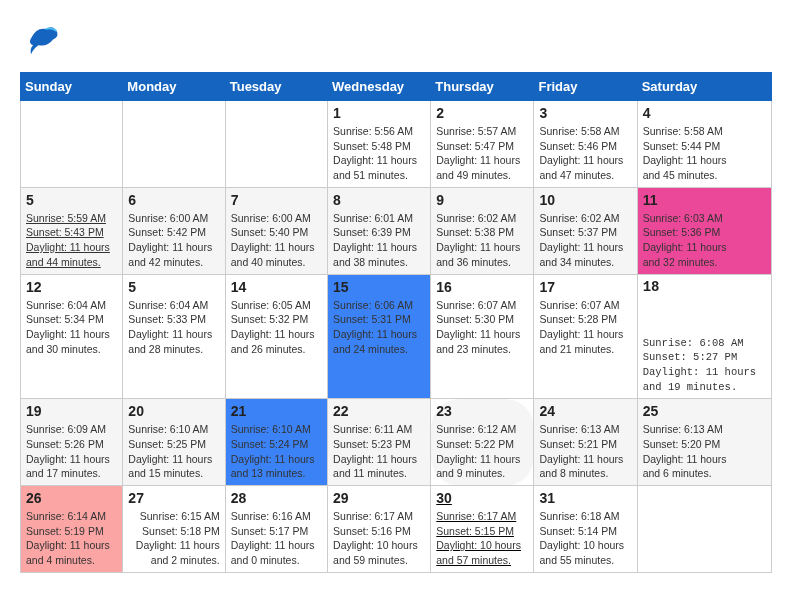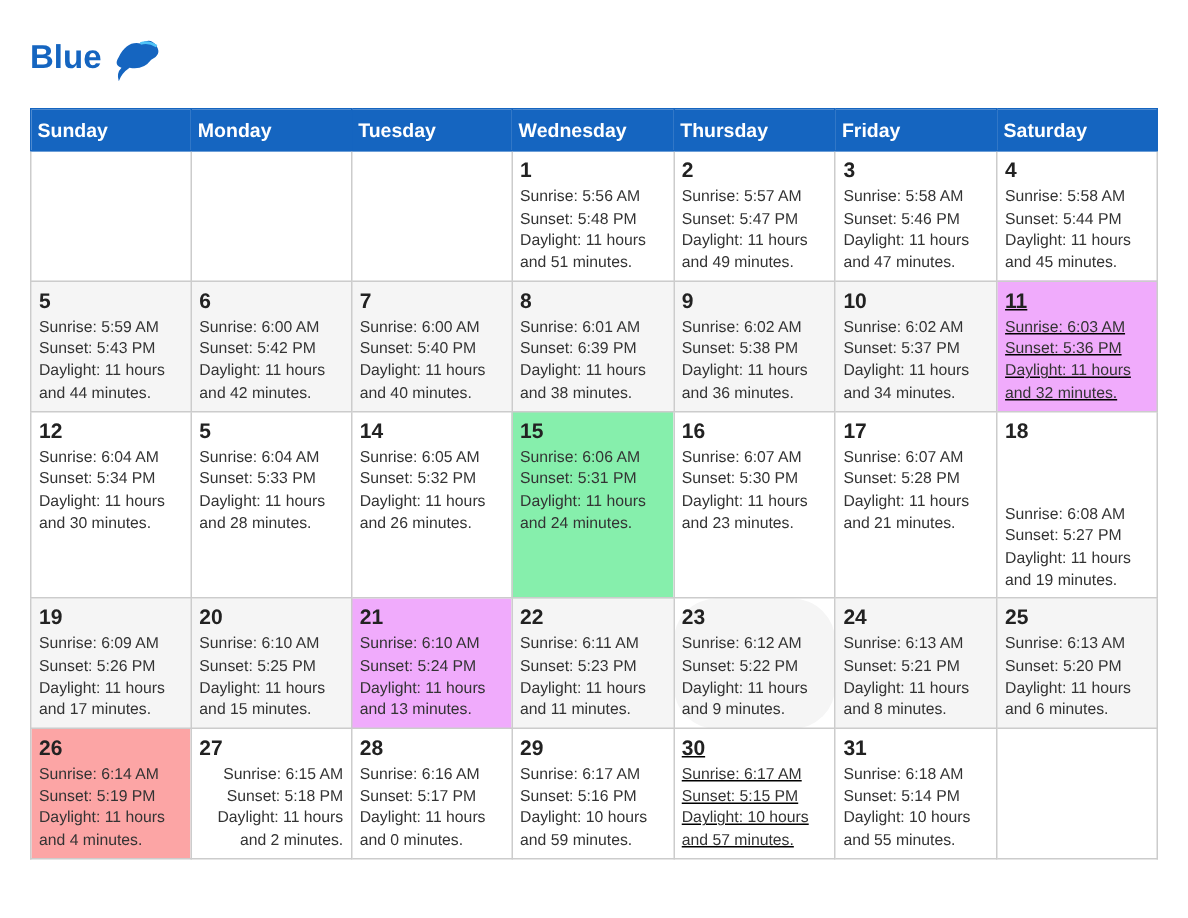--- a/index.html
+++ b/index.html
@@ -88,21 +88,20 @@
       background: #fff;
     }
     thead tr th { background: #1565c0; }
   </style>
 </head>
 <body>
 
 <div class="header">
   <div class="logo">
     <div>
-      <div class="logo-text" style="color:#1565c0;">Blue</div>
     </div>
     <svg class="logo-bird" viewBox="0 0 40 40">
       <path d="M8,20 Q14,8 24,10 Q32,5 36,12 Q40,18 32,22 Q26,30 16,28 Q10,32 8,38 Q6,32 10,28 Q4,26 8,20Z" fill="#1565c0"></path>
       <path d="M24,10 Q30,8 36,12" stroke="#4fc3f7" stroke-width="2" fill="none"></path>
     </svg>
   </div>
   <div class="title-block">
     <div class="month-title"></div>
     <div class="location"></div>
   </div>
@@ -150,21 +149,21 @@
           <div class="day-num">4</div>
           <div class="cell-info" style="white-space: pre-line;">Sunrise: 5:58 AM
 Sunset: 5:44 PM
 Daylight: 11 hours
 and 45 minutes.</div>
         </td>
       </tr>
       <tr>
         <td style="background: rgb(245, 245, 245);">
           <div class="day-num">5</div>
-          <div class="cell-info" style="white-space: pre-line;">Sunrise: 5:59 AM
+          <div class="cell-info" style="white-space: pre-line; text-decoration: underline;">Sunrise: 5:59 AM
 Sunset: 5:43 PM
 Daylight: 11 hours
 and 44 minutes.</div>
         </td>
         <td style="background: rgb(245, 245, 245);">
           <div class="day-num">6</div>
           <div class="cell-info" style="white-space: pre-line;">Sunrise: 6:00 AM
 Sunset: 5:42 PM
 Daylight: 11 hours
 and 42 minutes.</div>
@@ -190,21 +189,21 @@
 Daylight: 11 hours
 and 36 minutes.</div>
         </td>
         <td style="background: rgb(245, 245, 245);">
           <div class="day-num">10</div>
           <div class="cell-info" style="white-space: pre-line;">Sunrise: 6:02 AM
 Sunset: 5:37 PM
 Daylight: 11 hours
 and 34 minutes.</div>
         </td>
-        <td style="background: #f0abfc; text-decoration: underline;">
+        <td style="background: #ec4899;">
           <div class="day-num">11</div>
           <div class="cell-info" style="white-space: pre-line;">Sunrise: 6:03 AM
 Sunset: 5:36 PM
 Daylight: 11 hours
 and 32 minutes.</div>
         </td>
       </tr>
       <tr>
         <td style="background: rgb(255, 255, 255);">
           <div class="day-num">12</div>
@@ -220,42 +219,42 @@
 Daylight: 11 hours
 and 28 minutes.</div>
         </td>
         <td style="background: rgb(255, 255, 255);">
           <div class="day-num">14</div>
           <div class="cell-info" style="white-space: pre-line;">Sunrise: 6:05 AM
 Sunset: 5:32 PM
 Daylight: 11 hours
 and 26 minutes.</div>
         </td>
-        <td style="background: #86efac;">
+        <td style="background: #3b82f6;">
           <div class="day-num">15</div>
           <div class="cell-info" style="white-space: pre-line;">Sunrise: 6:06 AM
 Sunset: 5:31 PM
 Daylight: 11 hours
 and 24 minutes.</div>
         </td>
         <td style="background: rgb(255, 255, 255);">
           <div class="day-num">16</div>
           <div class="cell-info" style="white-space: pre-line;">Sunrise: 6:07 AM
 Sunset: 5:30 PM
 Daylight: 11 hours
 and 23 minutes.</div>
         </td>
         <td style="background: rgb(255, 255, 255);">
           <div class="day-num">17</div>
           <div class="cell-info" style="white-space: pre-line;">Sunrise: 6:07 AM
 Sunset: 5:28 PM
 Daylight: 11 hours
 and 21 minutes.</div>
         </td>
-        <td style="background: rgb(255, 255, 255);">
+        <td style="background: rgb(255, 255, 255); font-family: Liberation Mono, monospace;">
           <div class="day-num">18</div>
           <div class="cell-info" style="white-space: pre-line; margin-top: 41px;">Sunrise: 6:08 AM
 Sunset: 5:27 PM
 Daylight: 11 hours
 and 19 minutes.</div>
         </td>
       </tr>
       <tr>
         <td style="background: rgb(245, 245, 245);">
           <div class="day-num">19</div>
@@ -264,21 +263,21 @@
 Daylight: 11 hours
 and 17 minutes.</div>
         </td>
         <td style="background: rgb(245, 245, 245);">
           <div class="day-num">20</div>
           <div class="cell-info" style="white-space: pre-line;">Sunrise: 6:10 AM
 Sunset: 5:25 PM
 Daylight: 11 hours
 and 15 minutes.</div>
         </td>
-        <td style="background: #f0abfc; margin-top: 28px;">
+        <td style="background: #3b82f6; margin-top: 28px;">
           <div class="day-num">21</div>
           <div class="cell-info" style="white-space: pre-line;">Sunrise: 6:10 AM
 Sunset: 5:24 PM
 Daylight: 11 hours
 and 13 minutes.</div>
         </td>
         <td style="background: rgb(245, 245, 245);">
           <div class="day-num">22</div>
           <div class="cell-info" style="white-space: pre-line;">Sunrise: 6:11 AM
 Sunset: 5:23 PM

